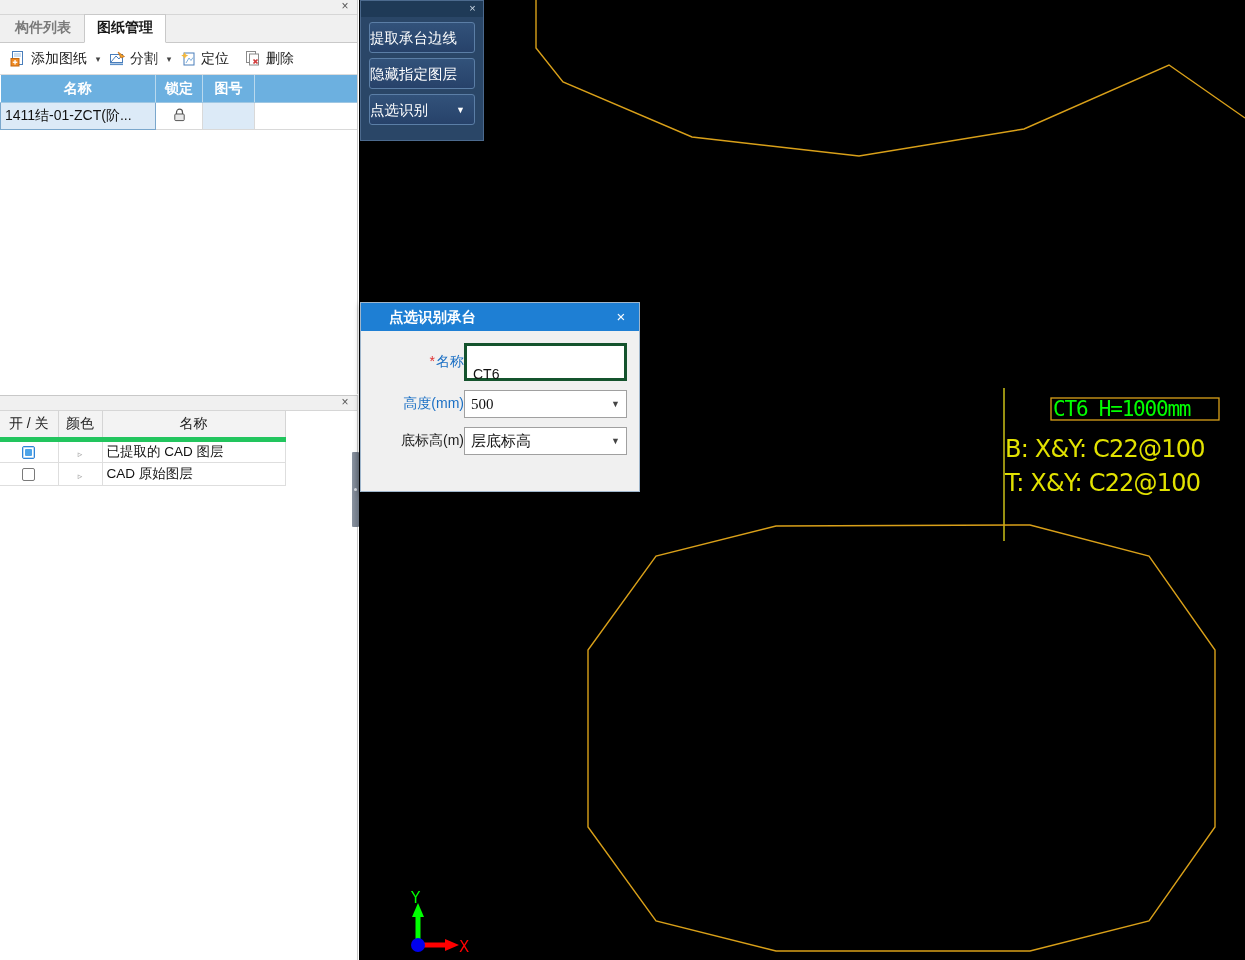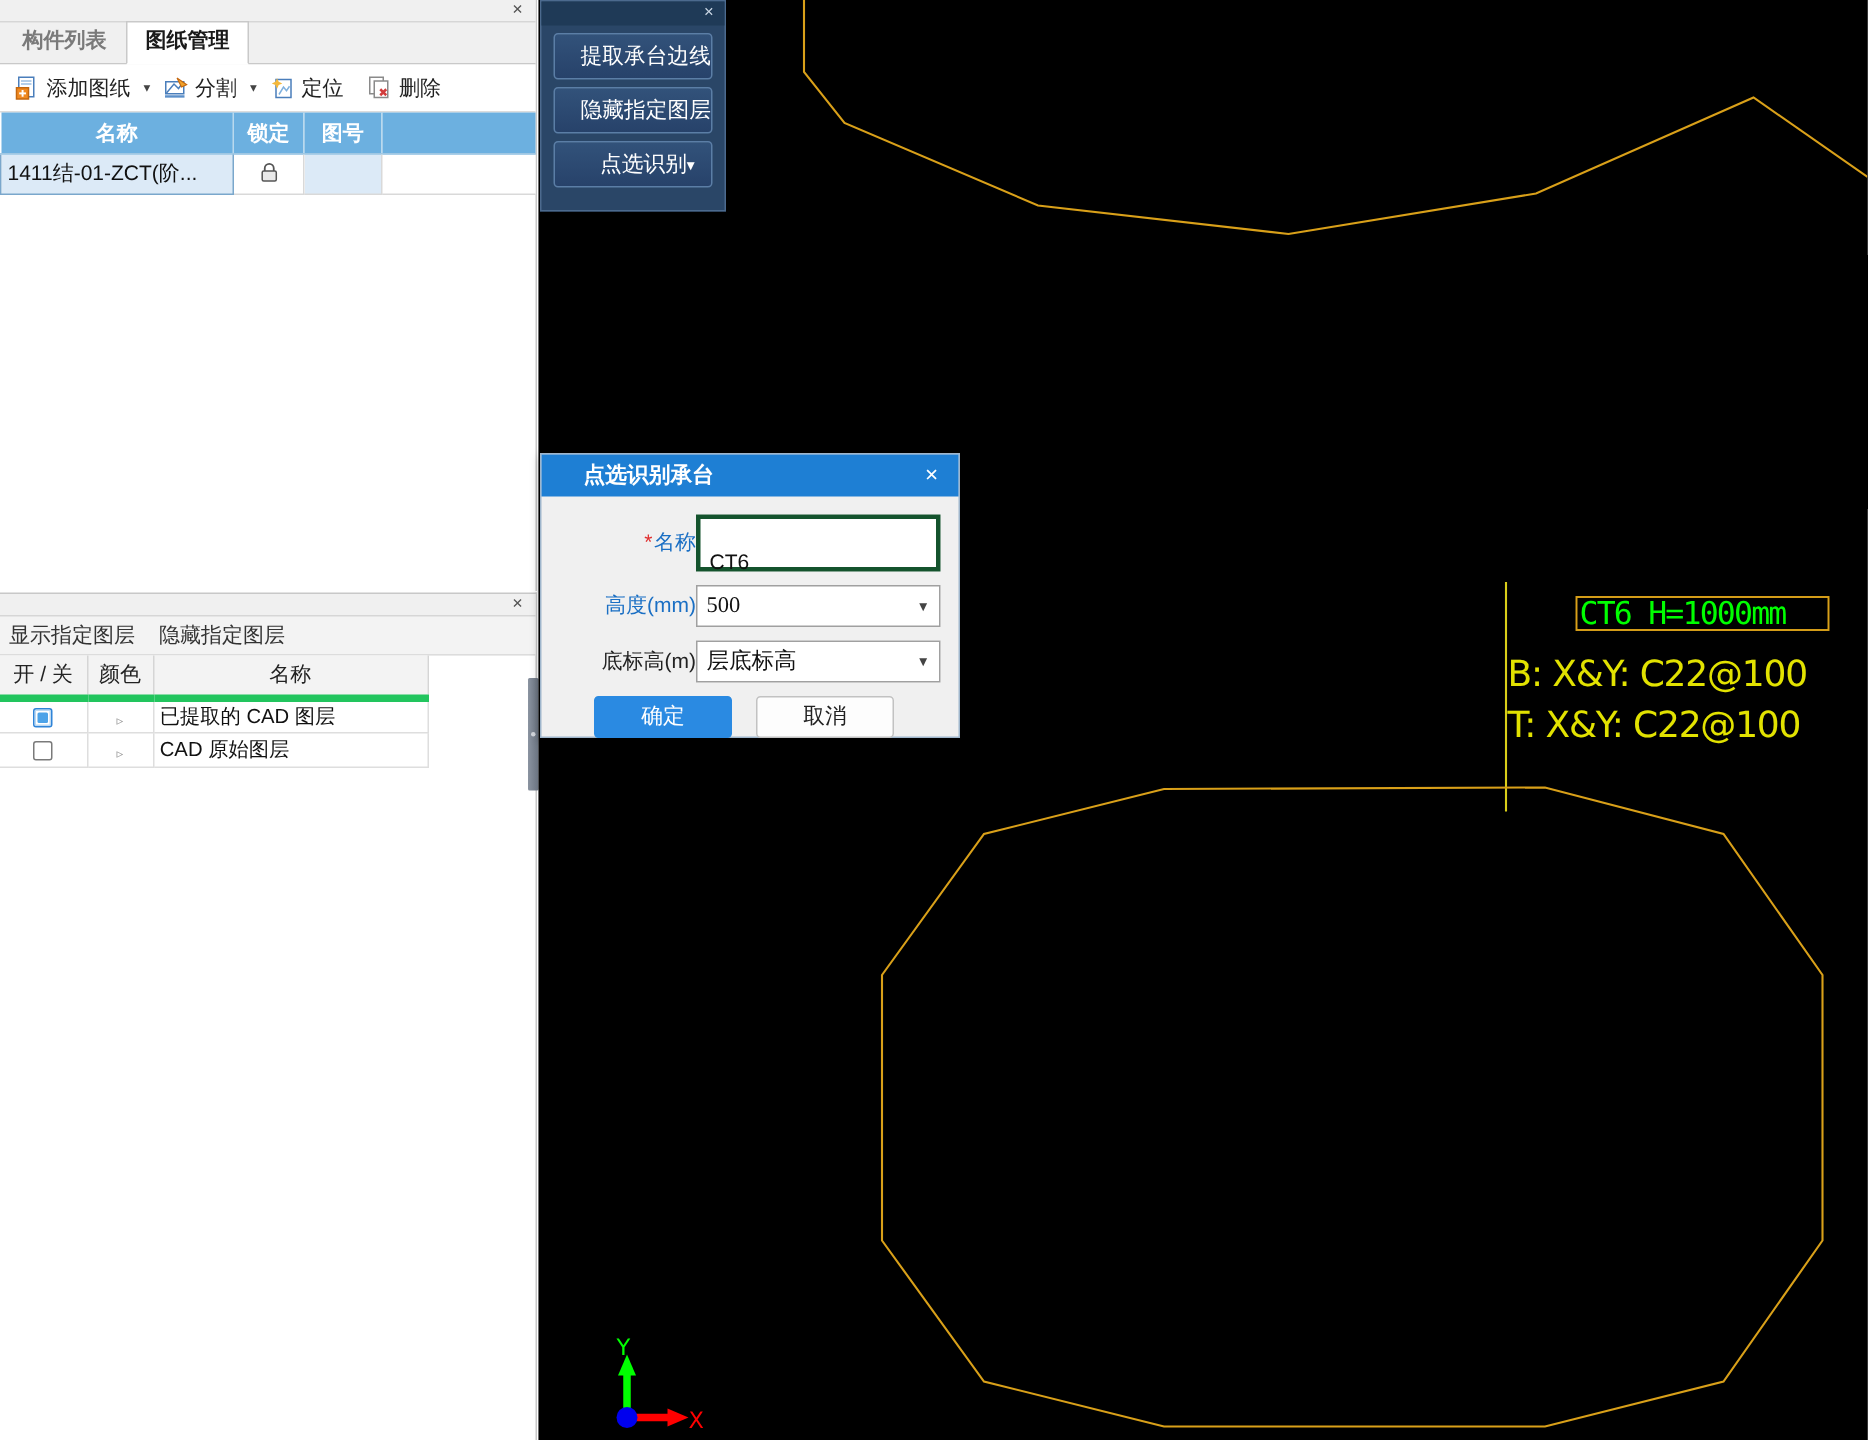--- a/index.html
+++ b/index.html
@@ -125,21 +125,21 @@
     height:16px;background:#1f3a57;position:relative;
   }
   #float-toolbar .ft-close{
     position:absolute;right:4px;top:0;width:13px;height:14px;line-height:14px;
     text-align:center;color:#cdd9e6;font-size:11px;cursor:pointer;
   }
   .ft-btn{
     margin:5px auto 0;width:106px;height:31px;line-height:31px;
     background:linear-gradient(to bottom,#32527a,#27426a);
     border:1px solid #5b7ea6;border-radius:3px;color:#ffffff;font-size:14.5px;
-    text-align:right;cursor:pointer;box-sizing:border-box;position:relative;padding-left:13px;
+    text-align:left;cursor:pointer;box-sizing:border-box;position:relative;
   }
   .ft-btn .ft-caret{position:absolute;right:9px;top:0;font-size:9px;}
   .ft-btn.with-caret{padding-right:16px;}
 
   
   #dialog{
     position:absolute;left:360px;top:302px;width:280px;height:190px;
     background:#f0f0f0;border:1px solid #9fb6cc;box-sizing:border-box;
     box-shadow:0 2px 6px rgba(0,0,0,.35);
   }
@@ -275,24 +275,20 @@
       </tbody>
     </table>
   </div>
 
   <div id="layer-panel">
     <div class="panel-titlebar">
       <div class="panel-close">×</div>
     </div>
 
 
-    <div class="linkbar">
-      <span>显示指定图层</span>
-      <span>隐藏指定图层</span>
-    </div>
 
     <table class="lgrid">
       <colgroup>
           <col style="width:58px">
           <col style="width:44px">
           <col style="width:183px">
         </colgroup>
       <thead>
         <tr>
           <th>开 / 关</th>
@@ -396,18 +392,14 @@
     </div>
 
     <div class="frow">
       <div class="flabel dark">底标高(m)</div>
       <div class="fselect">
         <span>层底标高</span>
         <span class="scaret">▼</span>
       </div>
     </div>
 
-    <div class="dlg-btns">
-      <div class="btn primary">确定</div>
-      <div class="btn ghost">取消</div>
-    </div>
   </div>
 </div>
 
 </body></html>

